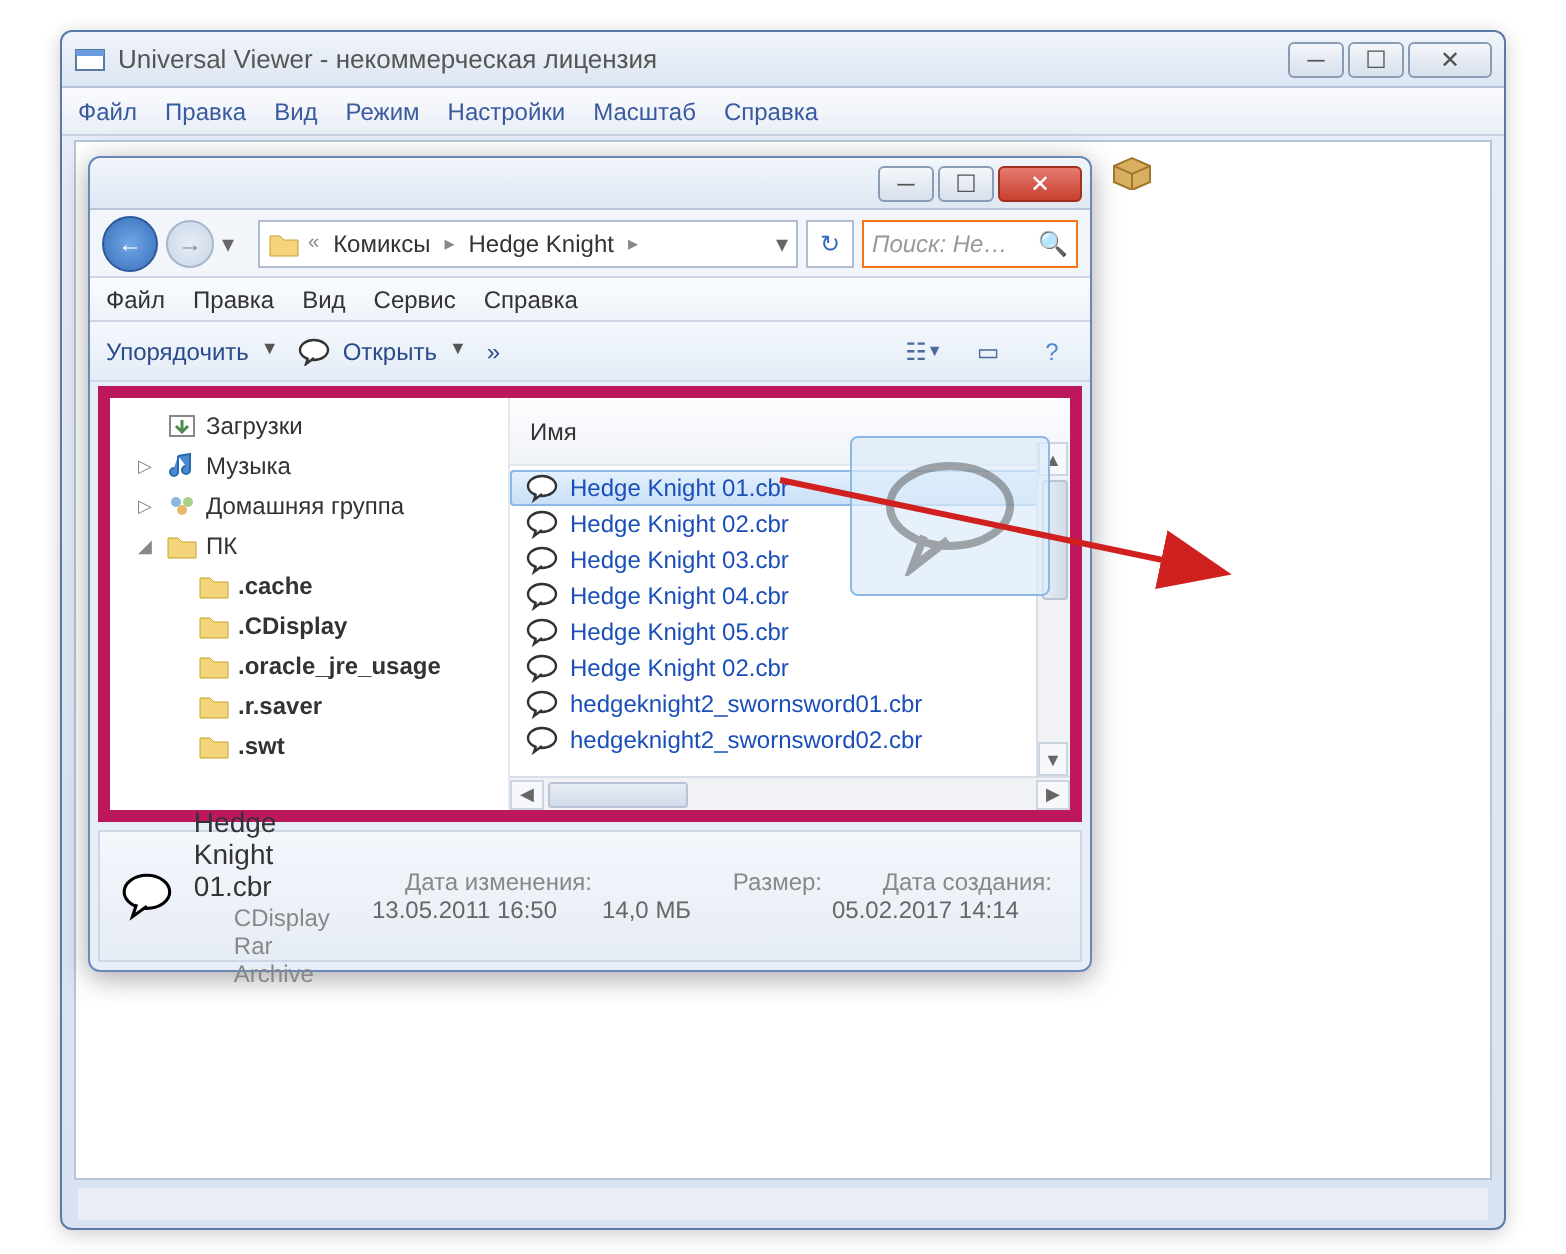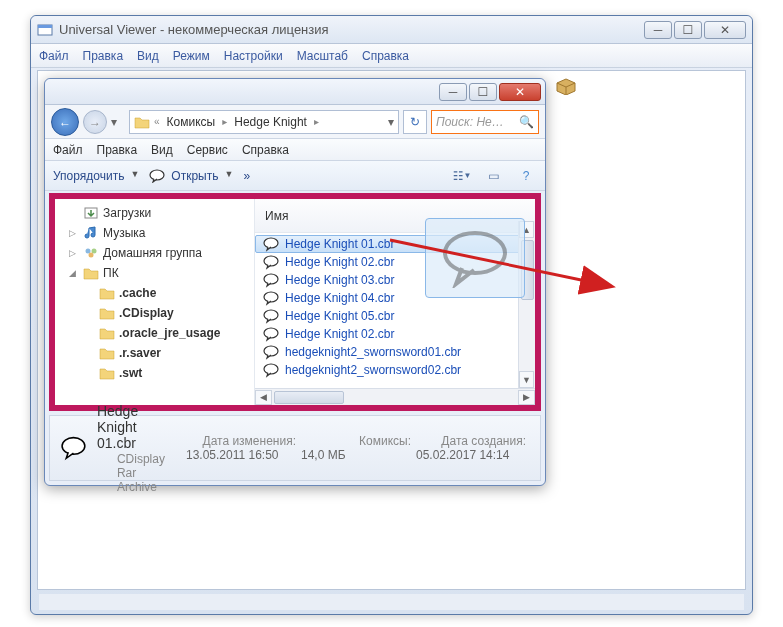--- a/index.html
+++ b/index.html
@@ -343,21 +343,21 @@
     <svg class="big-bubble" viewBox="0 0 52 52">
         <ellipse cx="26" cy="22" rx="22" ry="16" fill="#fff" stroke="#000" stroke-width="3"></ellipse>
         <path d="M16 34 L12 46 L26 36" fill="#fff" stroke="#000" stroke-width="3"></path>
       </svg>
     <div class="details-text">
       <div class="fname">Hedge Knight 01.cbr</div>
       <div class="ftype">CDisplay Rar Archive</div>
     </div>
     <div class="details-meta">
       <div><span class="label">Дата изменения:</span><span>13.05.2011 16:50</span></div>
-      <div><span class="label">Комиксы:</span><span>14,0 МБ</span></div>
+      <div><span class="label">Размер:</span><span>14,0 МБ</span></div>
       <div><span class="label">Дата создания:</span><span>05.02.2017 14:14</span></div>
     </div>
   </div>
 </div>
 
 <div class="drag-ghost">
   <svg width="70" height="60" viewBox="0 0 70 60">
       <ellipse cx="35" cy="25" rx="30" ry="20" fill="none" stroke="#555" stroke-width="4"></ellipse>
       <path d="M22 40 L16 56 L34 42" fill="none" stroke="#555" stroke-width="4"></path>
     </svg>

